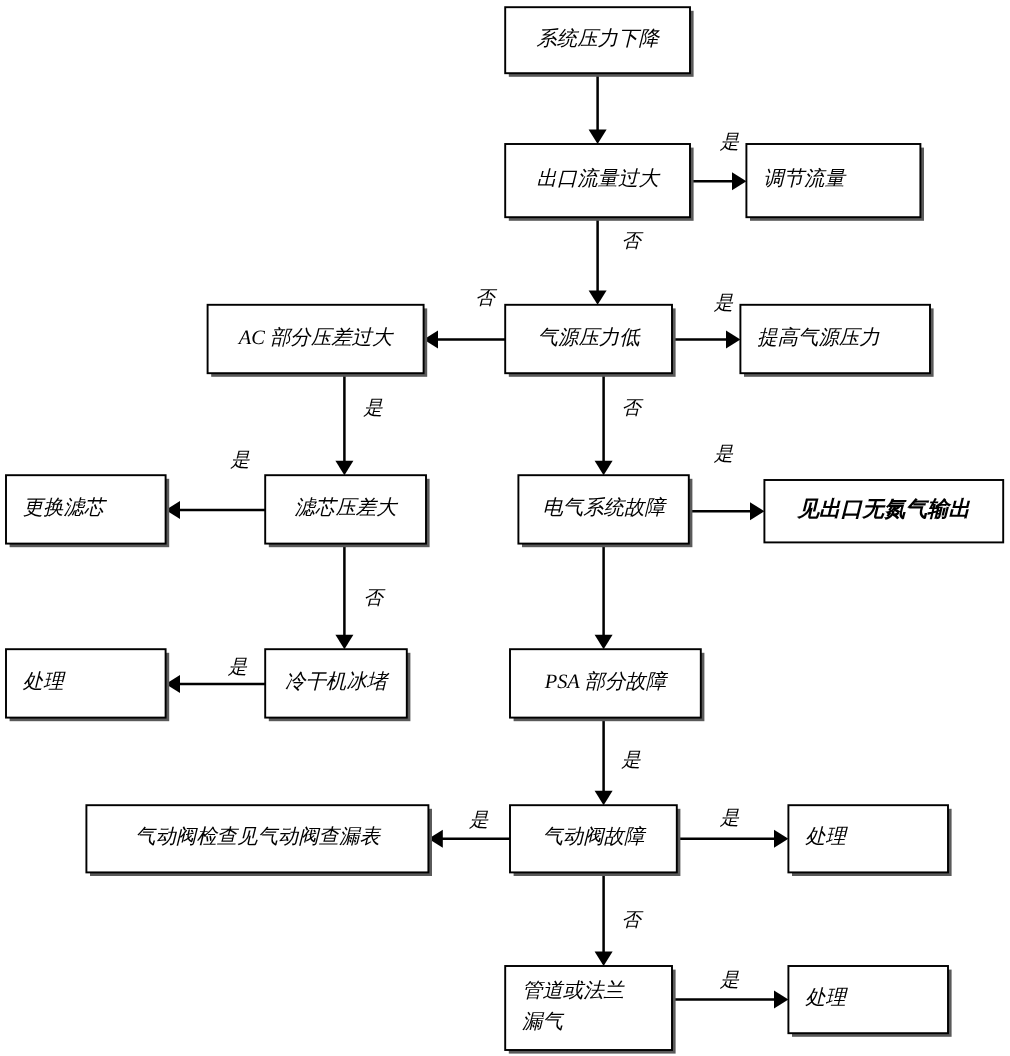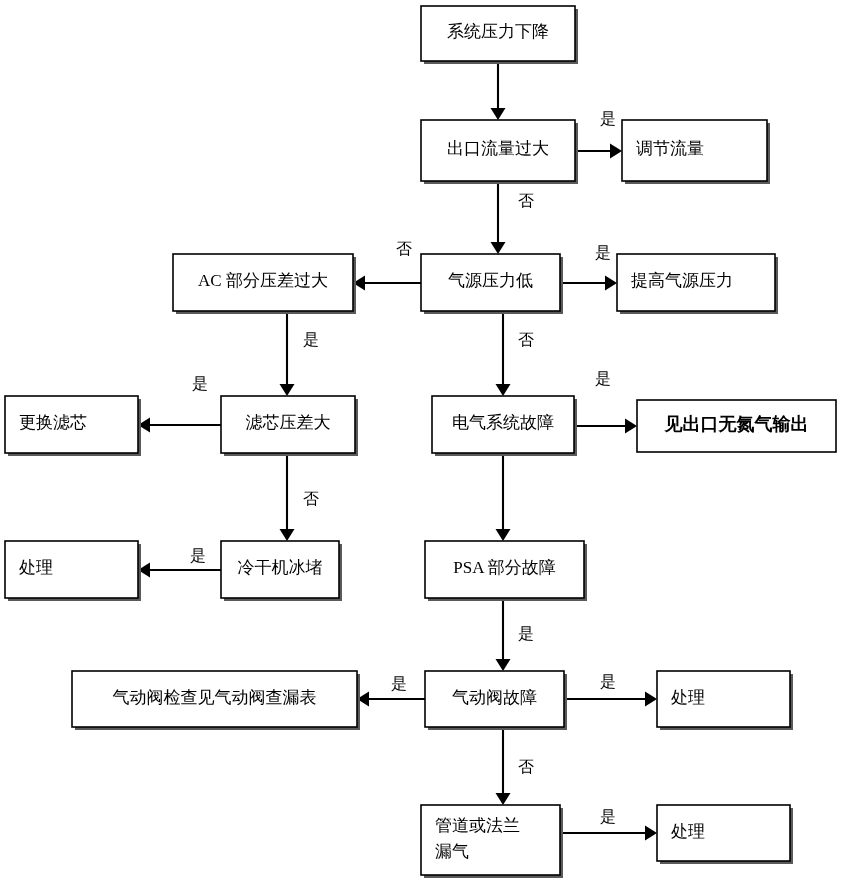--- a/index.html
+++ b/index.html
@@ -10,20 +10,21 @@
   body {
     width: 842px;
     height: 880px;
     font-family: "Liberation Serif", "DejaVu Serif", serif;
     overflow: hidden;
   }
   #chart-root {
     position: relative;
     width: 742px;
     height: 880px;
+    font-style: italic;
   }
   svg#flow {
     position: absolute;
     top: 0;
     left: 0;
     width: 842px;
     height: 880px;
   }
   .node-rect {
     fill: #ffffff;

